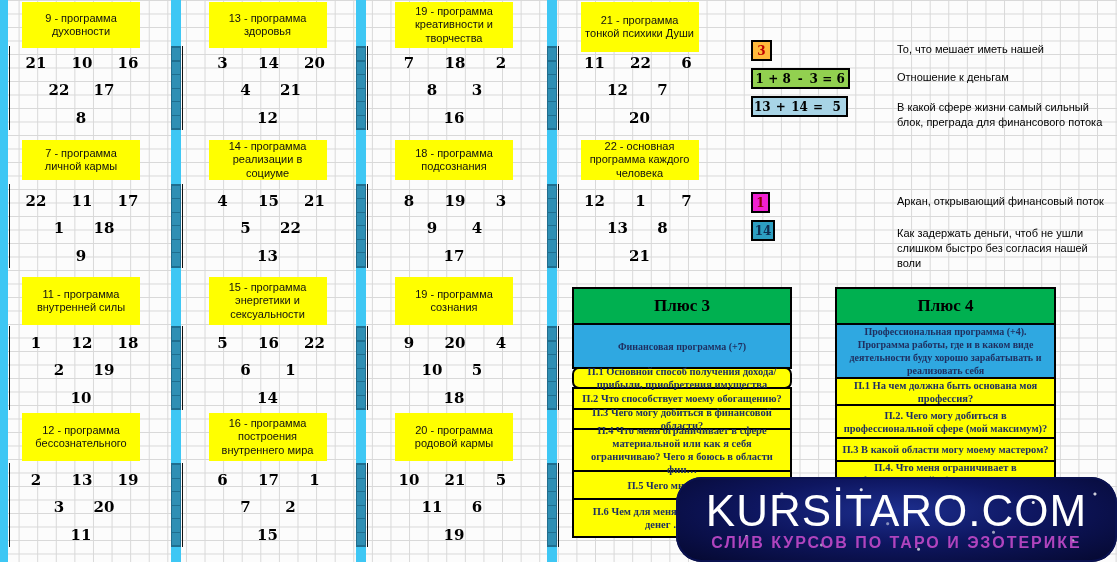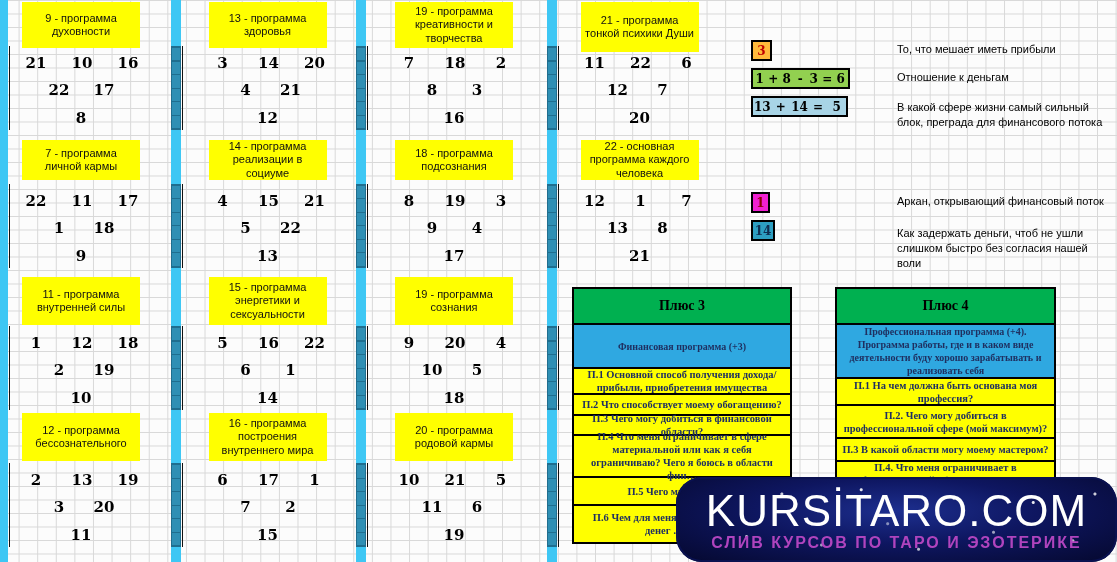--- a/index.html
+++ b/index.html
@@ -44,21 +44,21 @@
   .ann-label{
     position:absolute;left:897px;width:214px;font-size:11px;line-height:15px;color:#000;
   }
   .tbl{position:absolute;top:287px;}
   .trow{
     box-sizing:border-box;border:2px solid #000;margin-top:-2px;
     display:flex;align-items:center;justify-content:center;text-align:center;
     font-family:"Liberation Serif",serif;font-weight:bold;padding:1px 5px;
   }
   .trow:first-child{margin-top:0;}
-  .trow-green{background:#00b050;color:#000;font-size:14px;}
+  .trow-green{background:#00b050;color:#000;font-size:17px;}
   .trow-blue{background:#2fa8e1;color:#1f3061;font-size:10px;line-height:13px;}
   .trow-yellow{background:#ffff00;color:#1f3061;font-size:10.5px;line-height:13px;}
   .watermark{
     position:absolute;left:676px;top:477px;width:441px;height:85px;
     background:radial-gradient(ellipse at 50% 40%,#1d2f8f 0%,#0e1660 45%,#05082e 100%);
     border-radius:26px;z-index:20;display:flex;flex-direction:column;
     align-items:center;justify-content:center;overflow:hidden;
     box-shadow:0 0 0 2px #0a1150 inset;
   }
   .watermark::before{
@@ -223,21 +223,21 @@
       <div class="num" style="left: 601.5px; top: 220px;">13</div>
       <div class="num" style="left: 646.5px; top: 220px;">8</div>
       <div class="num" style="left: 623.5px; top: 248px;">21</div>
     </div>
   <div id="annotations">
       <div class="chip-row" style="top: 40px;">
         <div class="chip-wrap">
           <div class="chip chip-orange" style="width: 17px;">3</div>
         </div>
       </div>
-      <div class="ann-label" style="top: 42px;">То, что мешает иметь прибыли</div>
+      <div class="ann-label" style="top: 42px;">То, что мешает иметь нашей</div>
       <div class="chip-row" style="top: 68px;">
         <div class="chip-wrap">
           <div class="chip chip-green" style="width: 13.5px;">1</div>
           <div class="chip chip-green" style="width: 13.5px;">+</div>
           <div class="chip chip-green" style="width: 13.5px;">8</div>
           <div class="chip chip-green" style="width: 13.5px;">-</div>
           <div class="chip chip-green" style="width: 13.5px;">3</div>
           <div class="chip chip-green" style="width: 13.5px;">=</div>
           <div class="chip chip-green" style="width: 13.5px;">6</div>
         </div>
@@ -262,22 +262,22 @@
       <div class="chip-row" style="top: 220px;">
         <div class="chip-wrap">
           <div class="chip chip-teal" style="width: 20px;">14</div>
         </div>
       </div>
       <div class="ann-label" style="top: 226px;">Как задержать деньги, чтоб не ушли слишком быстро без согласия нашей воли</div>
     </div>
   <div id="tables">
       <div class="tbl" style="left: 572px; width: 220px;">
         <div class="trow trow-green" style="height: 38px;">Плюс 3</div>
-        <div class="trow trow-blue" style="height: 46px;">Финансовая программа (+3)</div>
-        <div class="trow trow-yellow" style="height: 28px;">П.1 Основной способ получения дохода/прибыли, приобретения имущества</div>
+        <div class="trow trow-blue" style="height: 46px;">Финансовая программа (+7)</div>
+        <div class="trow trow-yellow" style="height: 22px; border-radius: 7px;">П.1 Основной способ получения дохода/прибыли, приобретения имущества</div>
         <div class="trow trow-yellow" style="height: 23px;">П.2 Что способствует моему обогащению?</div>
         <div class="trow trow-yellow" style="height: 22px;">П.3 Чего могу добиться в финансовой области?</div>
         <div class="trow trow-yellow" style="height: 44px;">П.4 Что меня ограничивает в сфере материальной или как я себя ограничиваю? Чего я боюсь в области фин…</div>
         <div class="trow trow-yellow" style="height: 30px;">П.5 Чего мне нельзя …</div>
         <div class="trow trow-yellow" style="height: 40px;">П.6 Чем для меня явля… и могу ради денег … потр…</div>
       </div>
       <div class="tbl" style="left: 835px; width: 221px;">
         <div class="trow trow-green" style="height: 38px;">Плюс 4</div>
         <div class="trow trow-blue" style="height: 56px;">Профессиональная программа (+4). Программа работы, где и в каком виде деятельности буду хорошо зарабатывать и реализовать себя</div>
         <div class="trow trow-yellow" style="height: 29px;">П.1 На чем должна быть основана моя профессия?</div>

